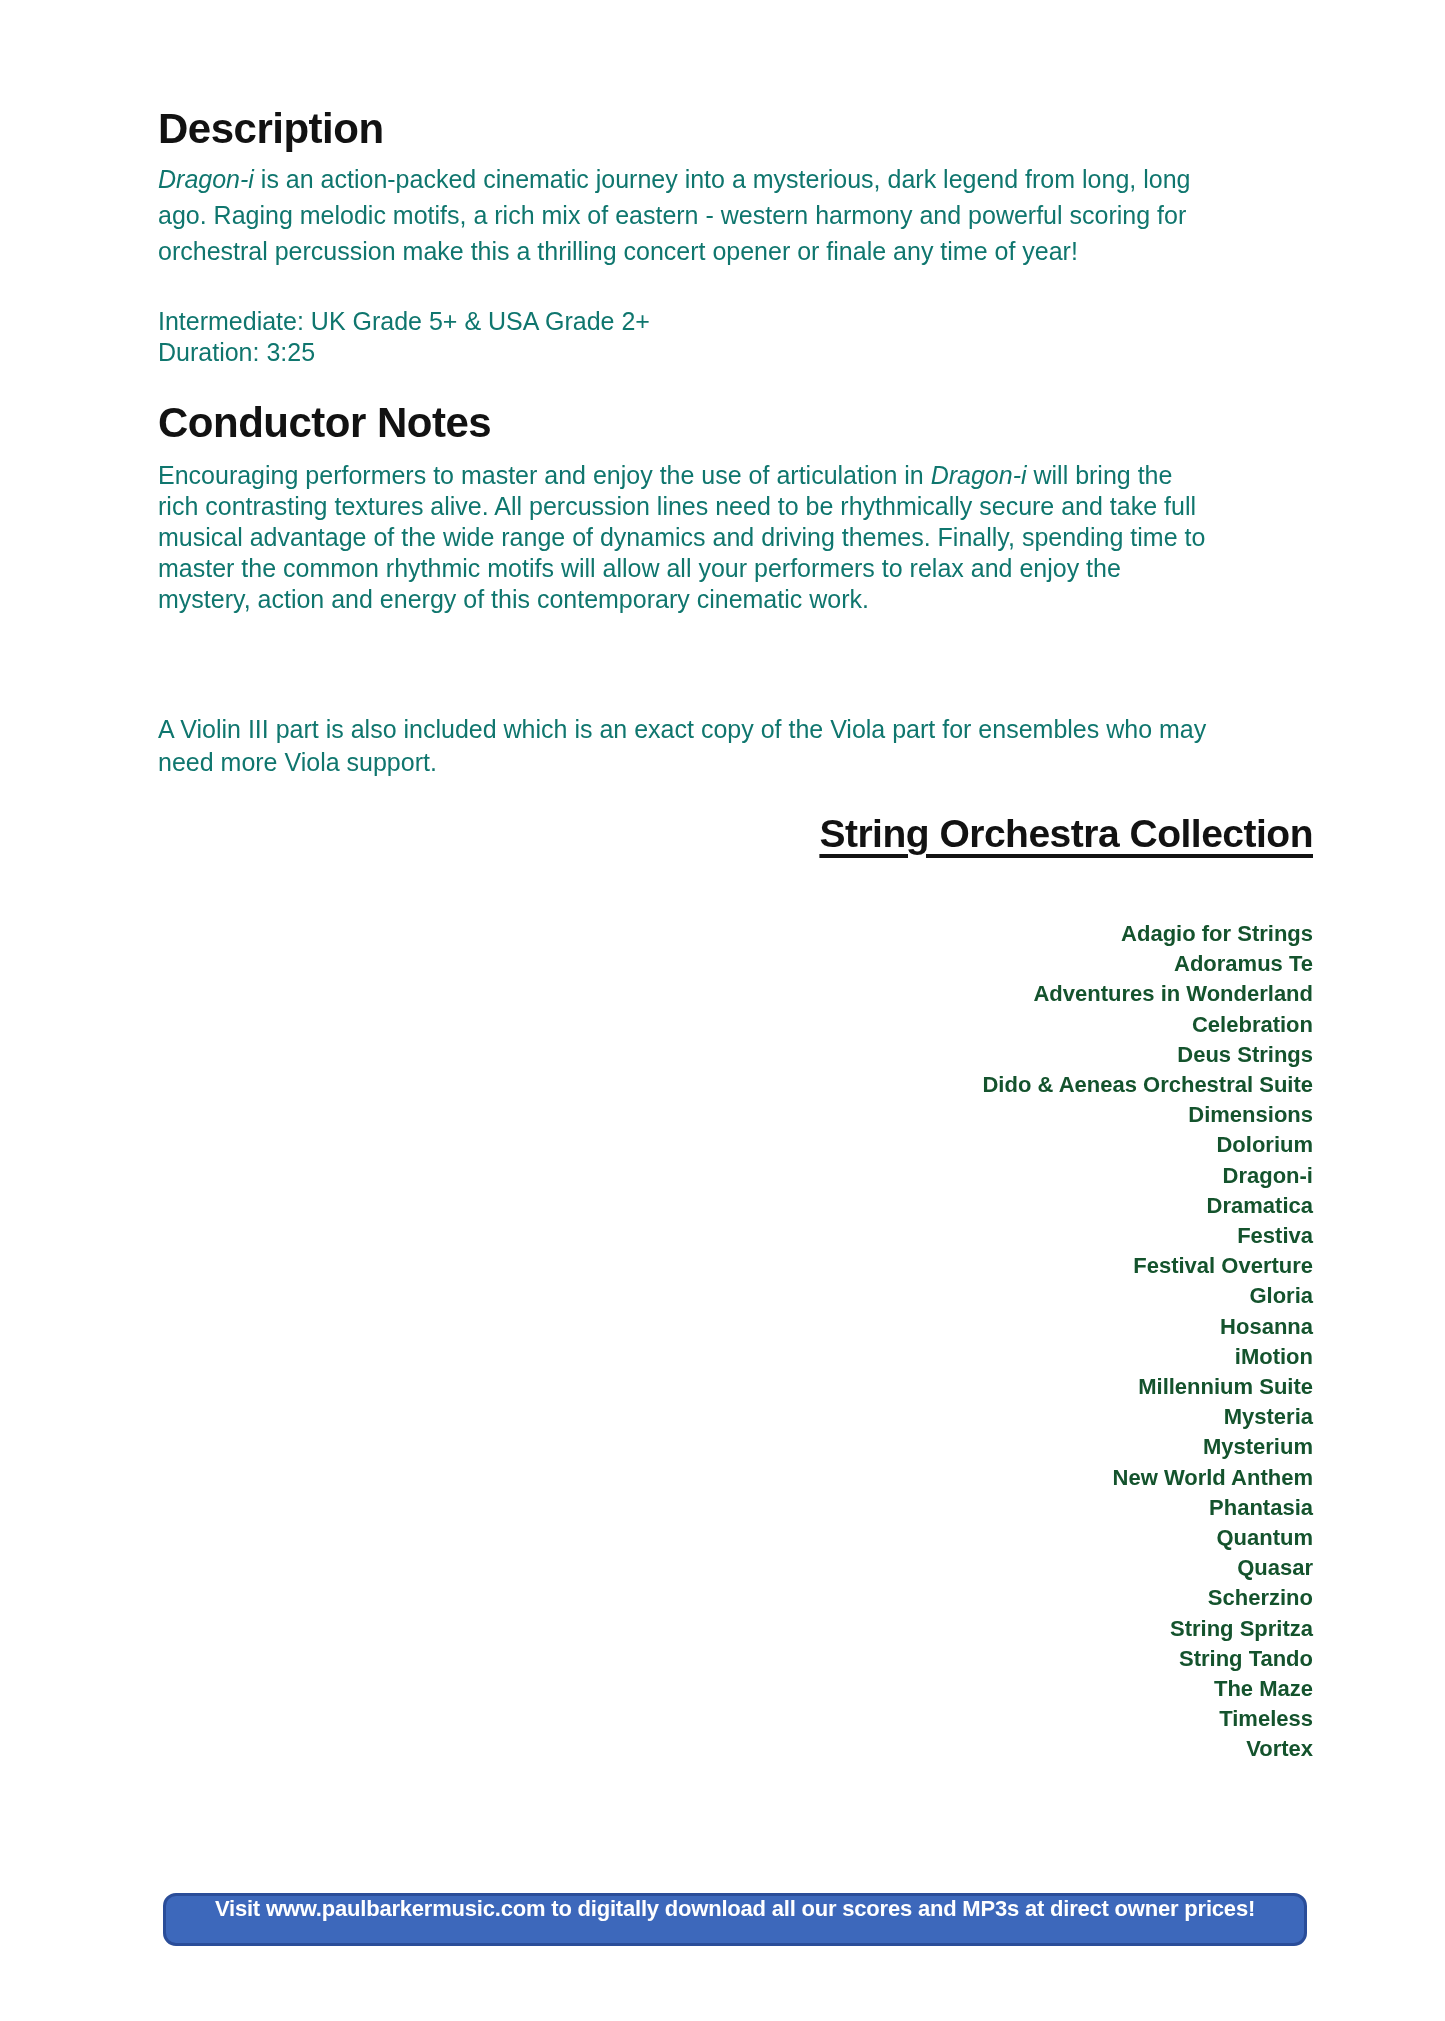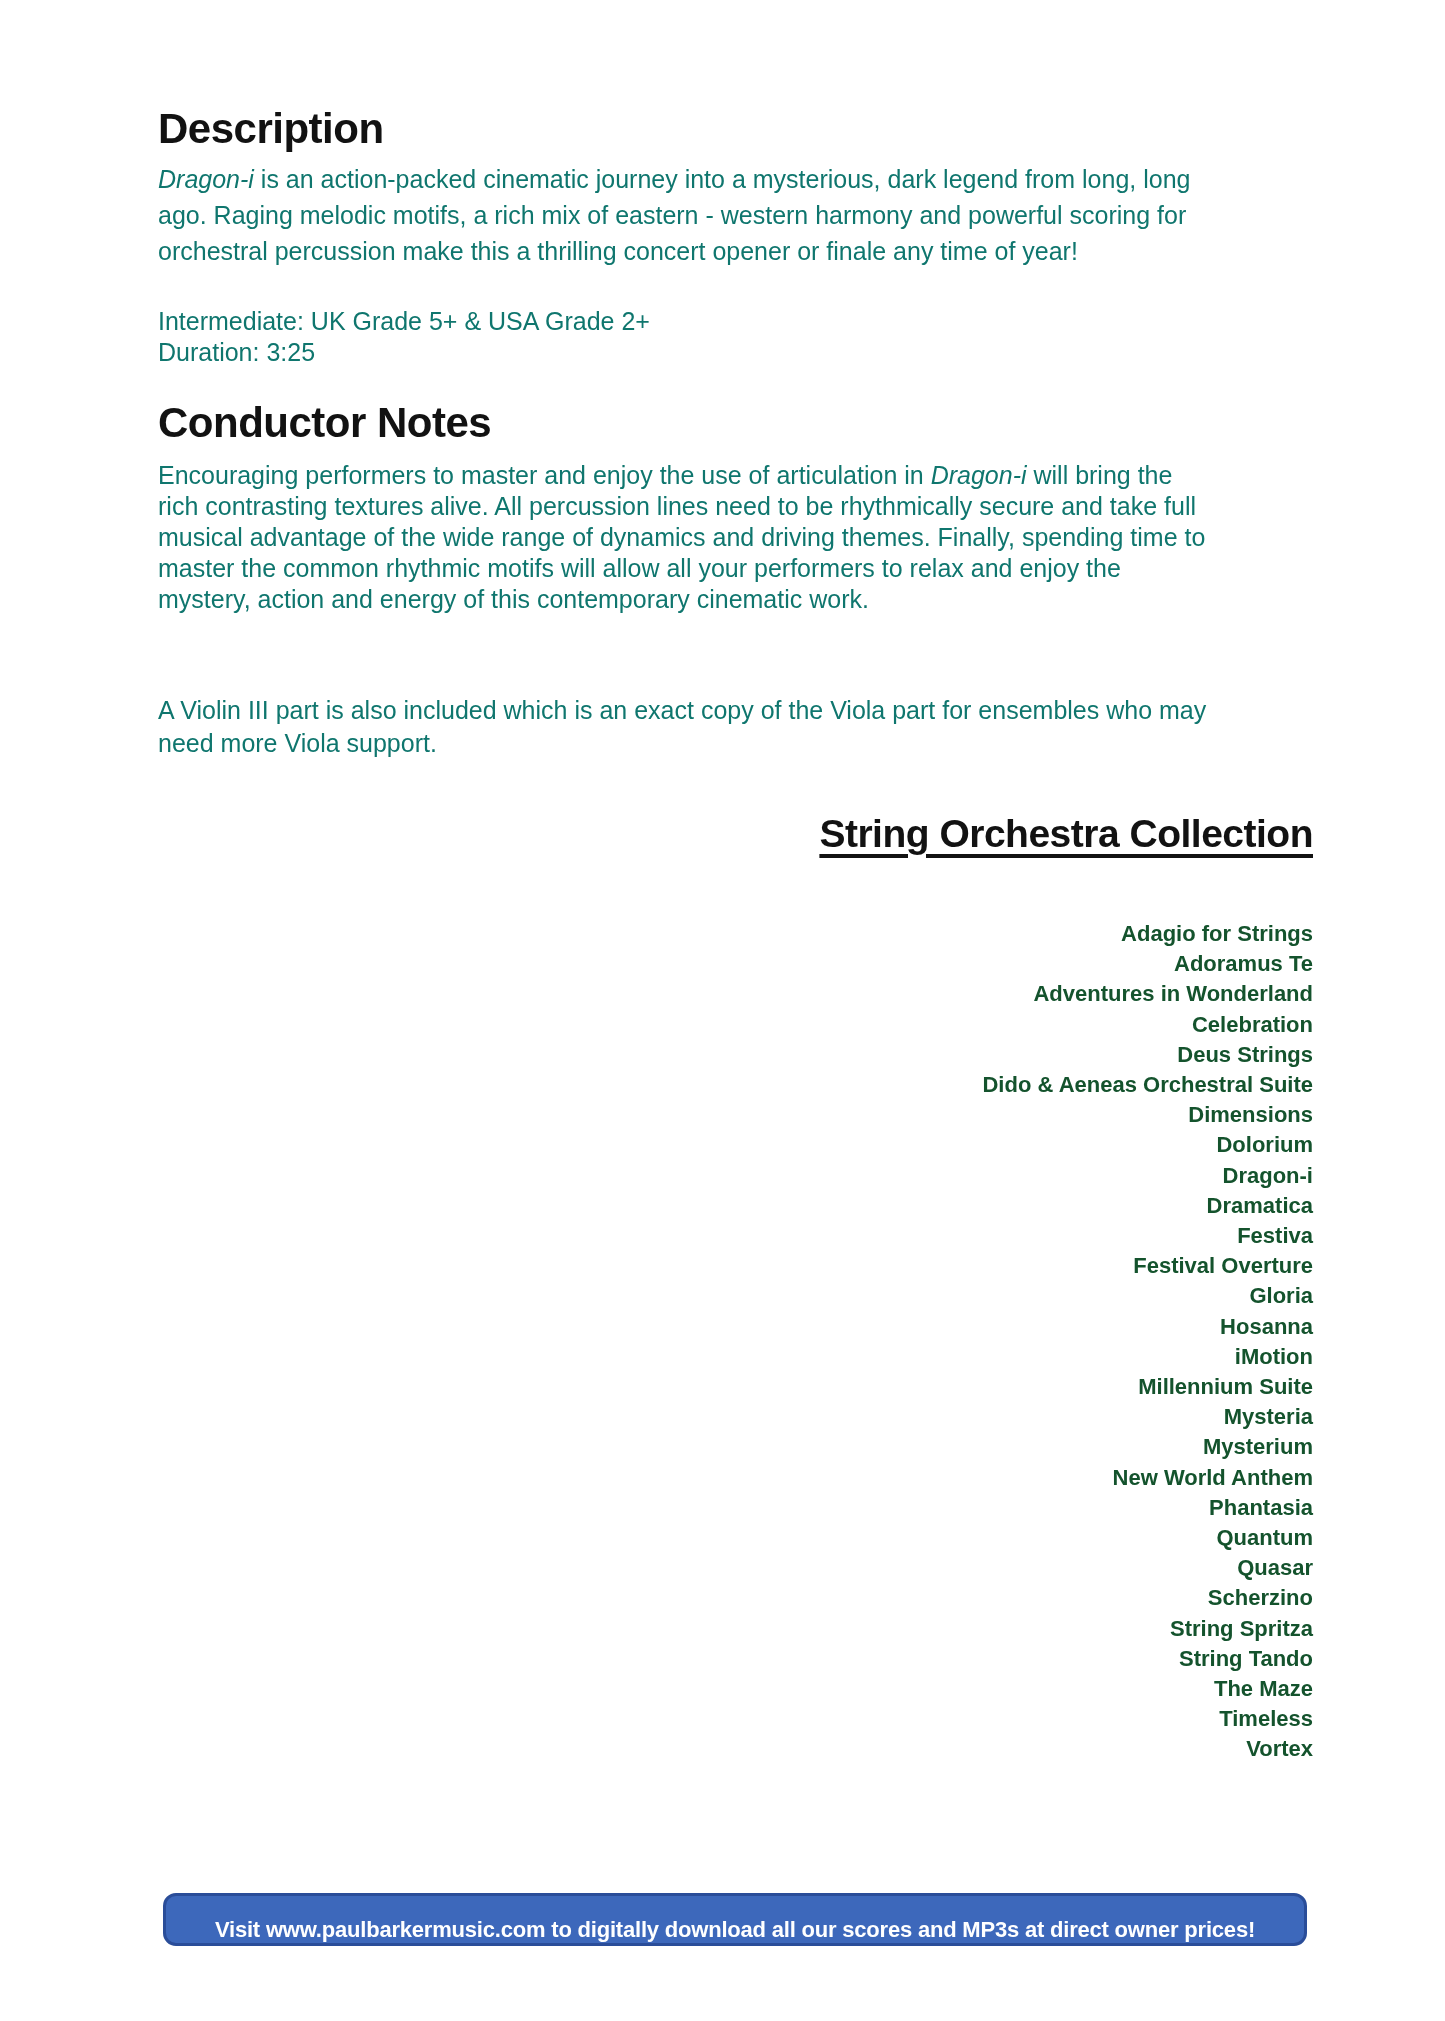--- a/index.html
+++ b/index.html
@@ -67,21 +67,21 @@
   #promo-banner {
     left: 163px;
     top: 1893px;
     width: 1144px;
     height: 53px;
     box-sizing: border-box;
     border-radius: 13px;
     border: 3px solid #2a4d99;
     background: #3d68bb;
     display: flex;
-    align-items: flex-end;
+    align-items: flex-start;
     justify-content: center;
   }
   #promo-banner .banner-text {
     color: #ffffff;
     font-weight: bold;
     font-size: 22px;
     letter-spacing: -0.2px;
     white-space: nowrap;
   }
 </style>
@@ -104,21 +104,21 @@
 <div class="abs section-heading" style="top:400px">Conductor Notes</div>
 
 <div class="abs body-text lh-31" style="top:460px">
     <div class="line"><span>Encouraging performers to master and enjoy the use of articulation in </span><span class="seg-italic">Dragon-i</span><span> will bring the</span></div>
     <div class="line"><span>rich contrasting textures alive. All percussion lines need to be rhythmically secure and take full</span></div>
     <div class="line"><span>musical advantage of the wide range of dynamics and driving themes. Finally, spending time to</span></div>
     <div class="line"><span>master the common rhythmic motifs will allow all your performers to relax and enjoy the</span></div>
     <div class="line"><span>mystery, action and energy of this contemporary cinematic work.</span></div>
   </div>
 
-<div class="abs body-text lh-33" style="top:694px">
+<div class="abs body-text lh-33" style="top:713px">
     <div class="line"><span>A Violin III part is also included which is an exact copy of the Viola part for ensembles who may</span></div>
     <div class="line"><span>need more Viola support.</span></div>
   </div>
 
 <div class="abs centered-block" id="collection-heading">String Orchestra Collection</div>
 
 <div class="abs centered-block" id="collection-list">
     <div class="line">Adagio for Strings</div>
     <div class="line">Adoramus Te</div>
     <div class="line">Adventures in Wonderland</div>

